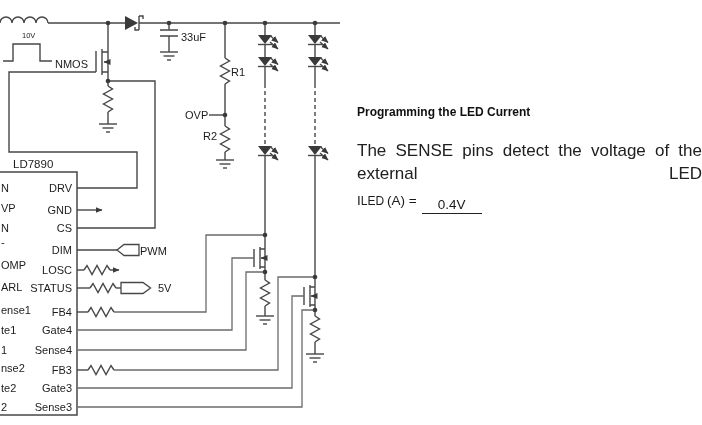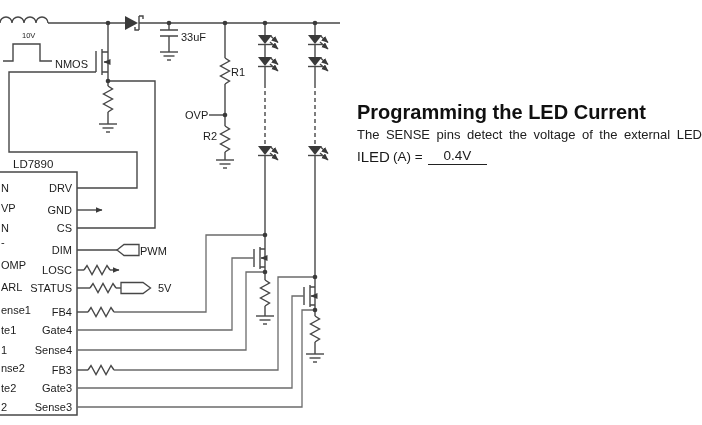--- a/index.html
+++ b/index.html
@@ -10,27 +10,27 @@
   svg text.small{font-size:7.5px;}
   svg text.icname{font-size:11.5px;}
   .comp{stroke:#474747;stroke-width:1.4;fill:none;}
   .wire{stroke:#6b6b6b;stroke-width:1.3;fill:none;}
   .boxln{stroke:#474747;stroke-width:1.5;fill:#ffffff;}
   .blk{fill:#3a3a3a;stroke:none;}
   .dashed{stroke-dasharray:4 3;}
   .tag{fill:#ffffff;stroke:#474747;stroke-width:1.3;}
 
   .text-panel{position:absolute;left:357px;top:102px;width:345px;color:#1f1f1f;}
-  .text-panel h3{margin:0;font-size:20px;line-height:20px;color:#101010;font-weight:bold;}
-  .bodytxt{margin-top:1px;font-size:13px;line-height:23px;color:#202020;}
+  .text-panel h3{margin:0;font-size:12px;line-height:20px;color:#101010;font-weight:bold;}
+  .bodytxt{margin-top:17px;font-size:17px;line-height:23px;color:#202020;}
   .jline{text-align:justify;text-align-last:justify;}
   .jline.last{text-align-last:left;}
   .formula{margin-top:2px;display:flex;align-items:center;font-size:13.5px;color:#1a1a1a;}
-  .formula sub{font-size:15px;line-height:1;}
-  .frac{display:inline-flex;flex-direction:row;align-items:flex-start;margin-left:5px;}
+  .formula sub{font-size:12px;line-height:1;}
+  .frac{display:inline-flex;flex-direction:row;align-items:flex-start;margin-left:5px;margin-top:10px;}
   .num{padding:0 16px 1px;border-bottom:1.3px solid #222;}
   .den{padding-top:1px;}
   .eq{margin-left:3px;}
 </style>
 </head>
 <body>
 
 <div class="page">
 
   <svg width="356" height="425" viewBox="0 0 356 425">

